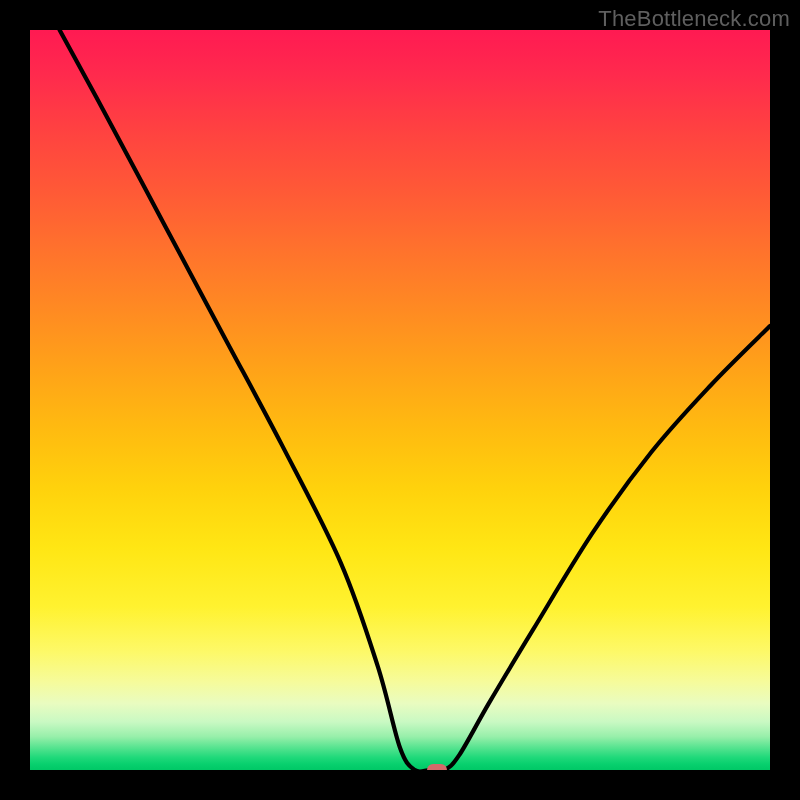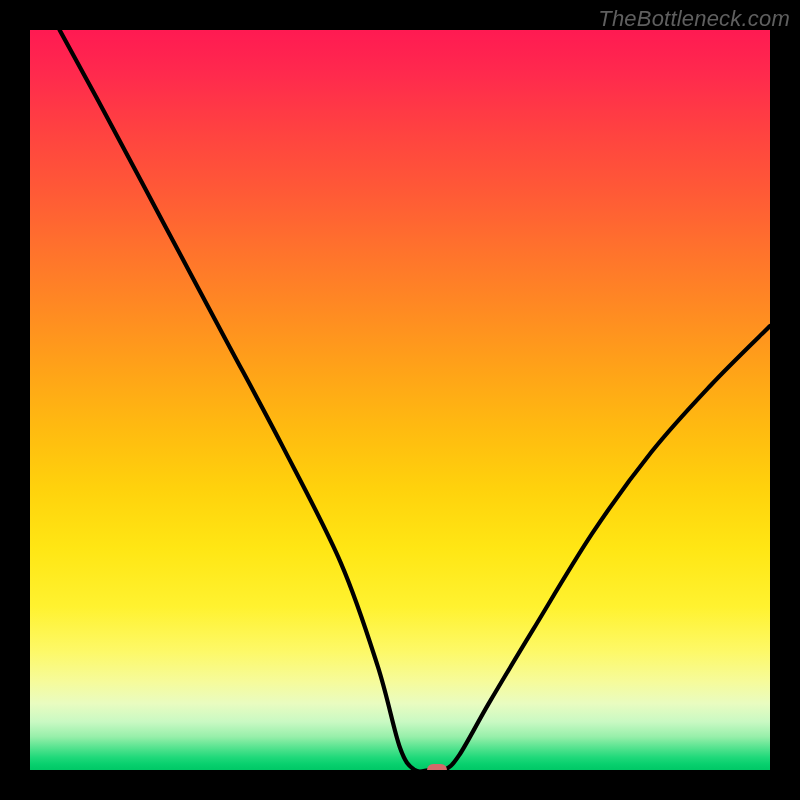--- a/index.html
+++ b/index.html
@@ -9,21 +9,20 @@
     height: 800px;
     background: #000;
     overflow: hidden;
     font-family: Arial, Helvetica, sans-serif;
   }
   .frame {
     position: relative;
     width: 800px;
     height: 800px;
     background: #000;
-    font-style: italic;
   }
   .watermark {
     position: absolute;
     top: 6px;
     right: 10px;
     color: #5f5f5f;
     font-size: 22px;
     letter-spacing: 0.2px;
     z-index: 5;
   }

